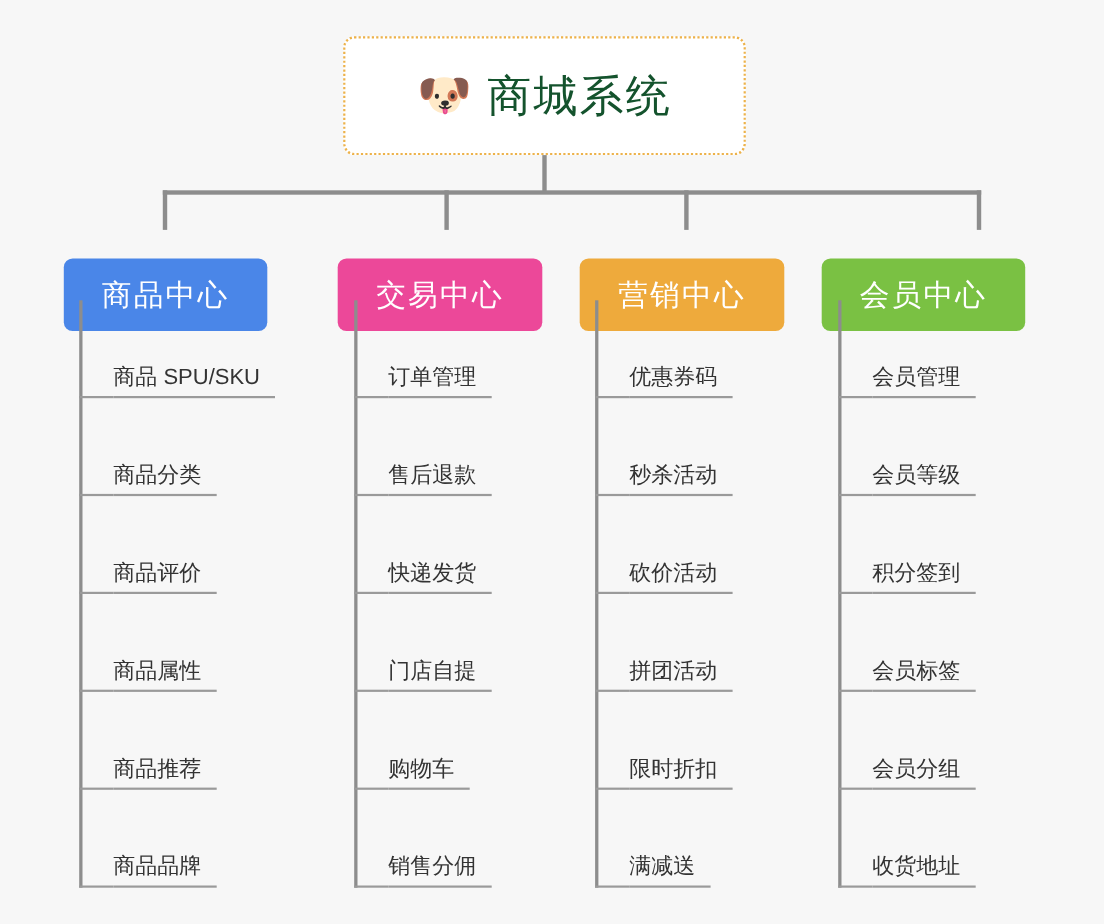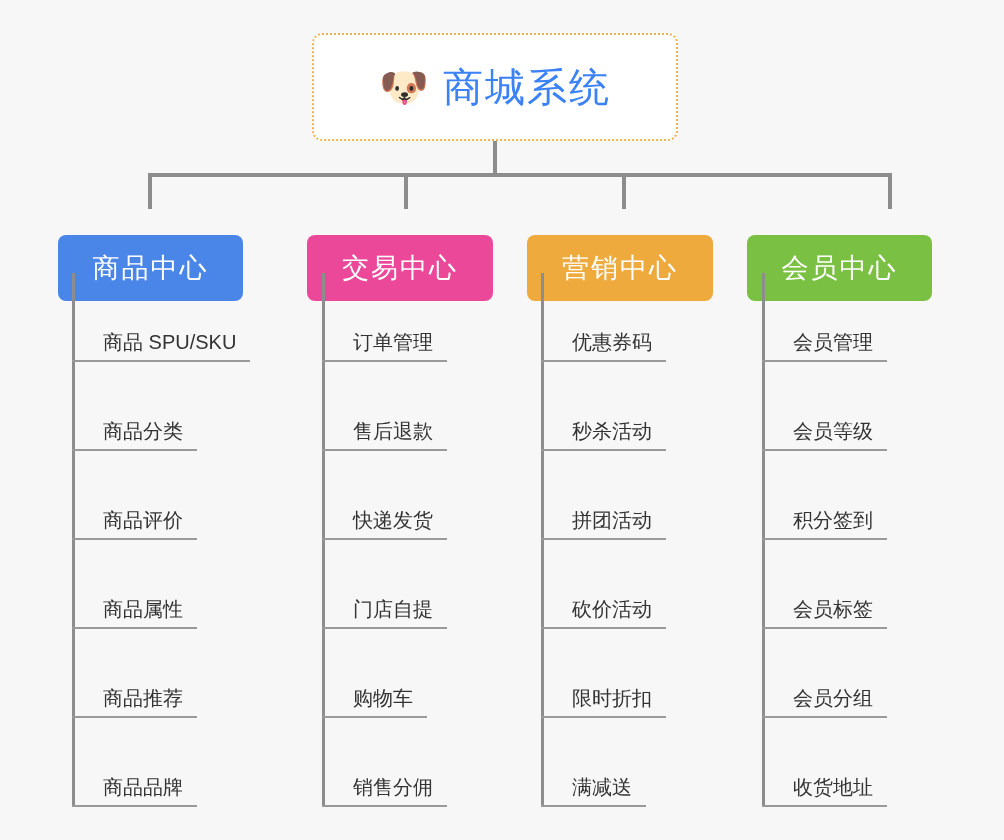--- a/index.html
+++ b/index.html
@@ -127,21 +127,21 @@
     background: #9a9a9a;
   }
 </style>
 </head>
 <body style="background: rgb(247, 247, 247);">
 
 <div id="mindmap">
 
   <div class="root-node" style="border-color: rgb(237, 178, 74); background: rgb(255, 255, 255);">
     <span class="root-icon">🐶</span>
-    <span class="root-title" style="color: #3b82f6;">商城系统</span>
+    <span class="root-title" style="color: #14532d;">商城系统</span>
   </div>
 
   <div class="conn conn-trunk" style="background: rgb(141, 141, 141);"></div>
   <div class="conn conn-bar" style="background: rgb(141, 141, 141);"></div>
   <div class="conn conn-drop" style="left: 148px; background: rgb(141, 141, 141);"></div>
   <div class="conn conn-drop" style="left: 404px; background: rgb(141, 141, 141);"></div>
   <div class="conn conn-drop" style="left: 622px; background: rgb(141, 141, 141);"></div>
   <div class="conn conn-drop" style="left: 888px; background: rgb(141, 141, 141);"></div>
 
   <div class="cat-box" style="left: 58px; width: 185px; background: rgb(74, 134, 232);">
@@ -218,28 +218,28 @@
     <div class="leaf-item">
       <span class="leaf-underline-pad"></span>
       <span class="leaf-label">优惠券码</span>
     </div>
     <div class="leaf-item">
       <span class="leaf-underline-pad"></span>
       <span class="leaf-label">秒杀活动</span>
     </div>
     <div class="leaf-item">
       <span class="leaf-underline-pad"></span>
+      <span class="leaf-label">砍价活动</span>
+    </div>
+    <div class="leaf-item">
+      <span class="leaf-underline-pad"></span>
       <span class="leaf-label">拼团活动</span>
     </div>
     <div class="leaf-item">
       <span class="leaf-underline-pad"></span>
-      <span class="leaf-label">砍价活动</span>
-    </div>
-    <div class="leaf-item">
-      <span class="leaf-underline-pad"></span>
       <span class="leaf-label">限时折扣</span>
     </div>
     <div class="leaf-item">
       <span class="leaf-underline-pad"></span>
       <span class="leaf-label">满减送</span>
     </div>
   </div>
 
   <div class="leaf-col" style="left:762px;">
     <div class="leaf-spine" style="height: 534px; background: rgb(141, 141, 141);"></div>

